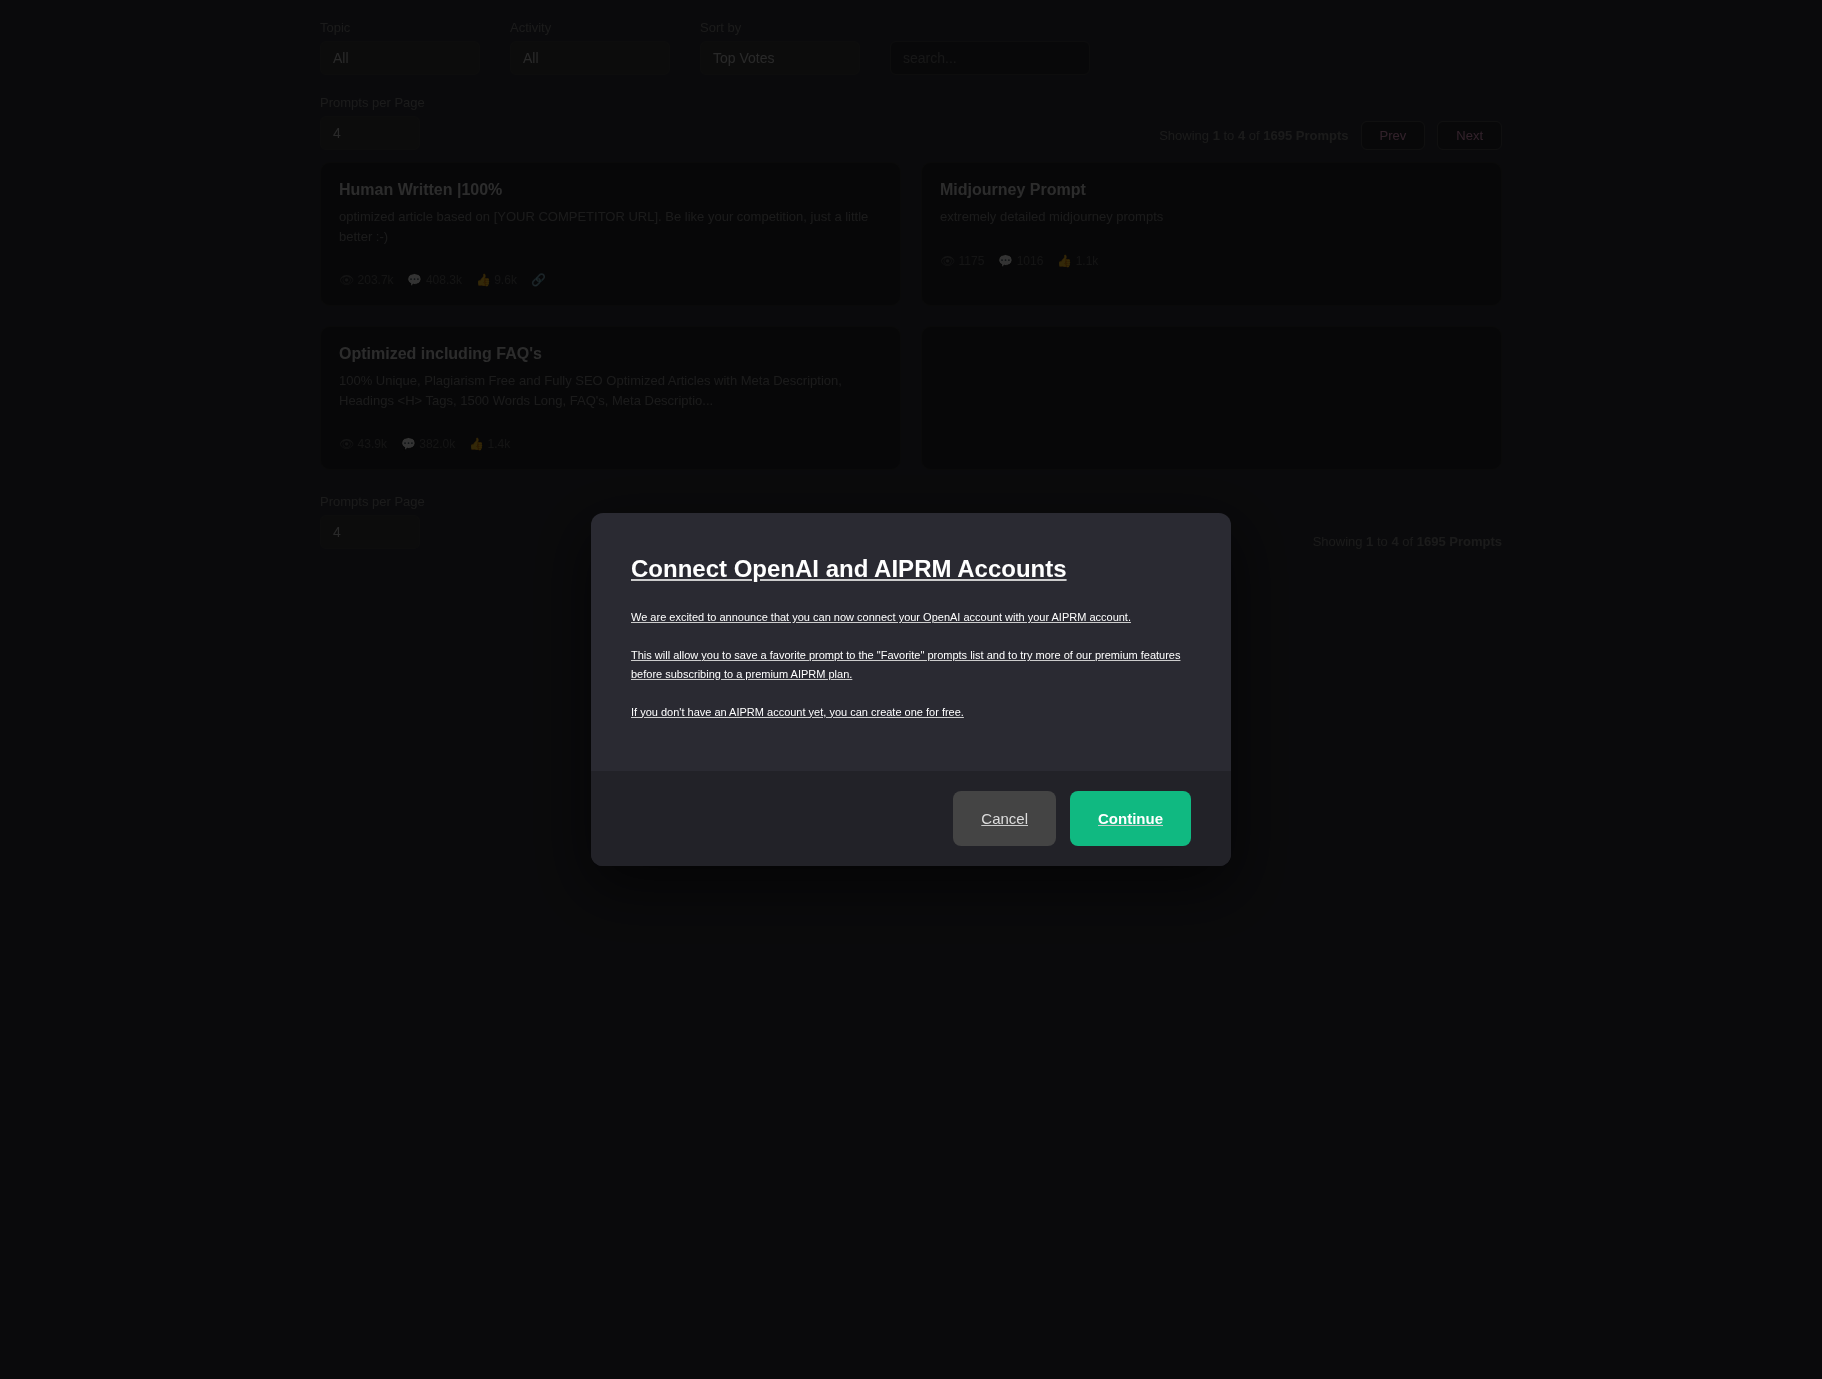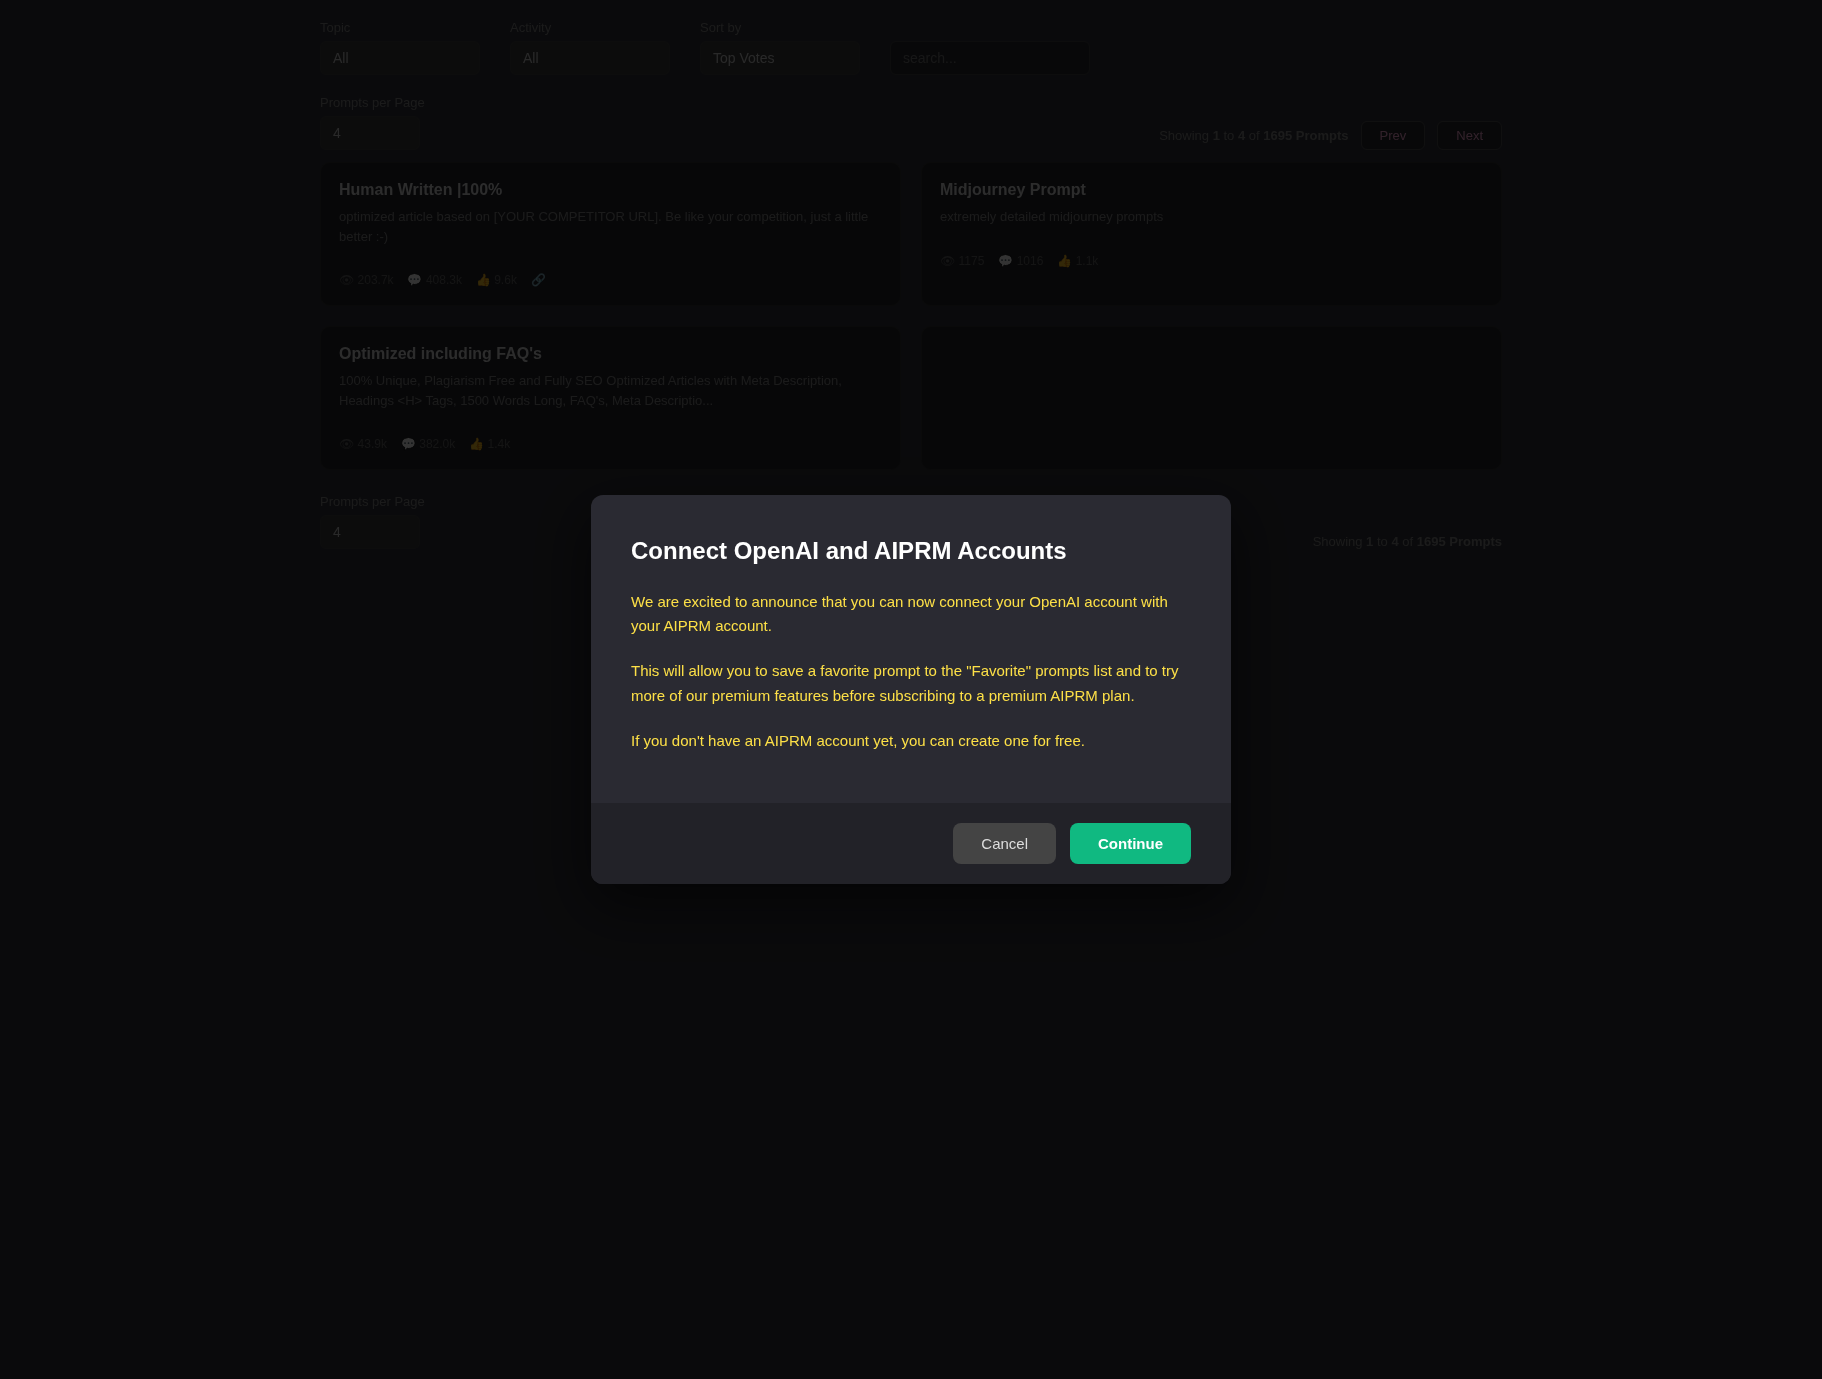--- a/index.html
+++ b/index.html
@@ -117,54 +117,55 @@
     }
 
     
     .modal {
       background: #2a2a32;
       border-radius: 12px;
       width: 640px;
       max-width: 90vw;
       overflow: hidden;
       box-shadow: 0 20px 60px rgba(0,0,0,0.6);
+      text-decoration: underline;
     }
 
     .modal-body {
       padding: 40px 40px 30px;
     }
 
     .modal-title {
       font-size: 24px;
       font-weight: 700;
       color: #fff;
       margin-bottom: 24px;
       line-height: 1.3;
     }
 
     .modal-text {
-      font-size: 15px;
-      color: #fde047;
+      font-size: 11px;
+      color: #ffffff;
       line-height: 1.65;
       margin-bottom: 20px;
     }
 
     .modal-footer {
       background: #222228;
       padding: 20px 40px;
       display: flex;
       justify-content: flex-end;
       gap: 14px;
     }
 
     .btn-cancel {
       background: #444;
       border: none;
       color: #ddd;
-      padding: 12px 28px;
+      padding: 19px 28px;
       border-radius: 8px;
       font-size: 15px;
       font-weight: 500;
       cursor: pointer;
     }
 
     .btn-continue {
       background: #10b981;
       border: none;
       color: #fff;

